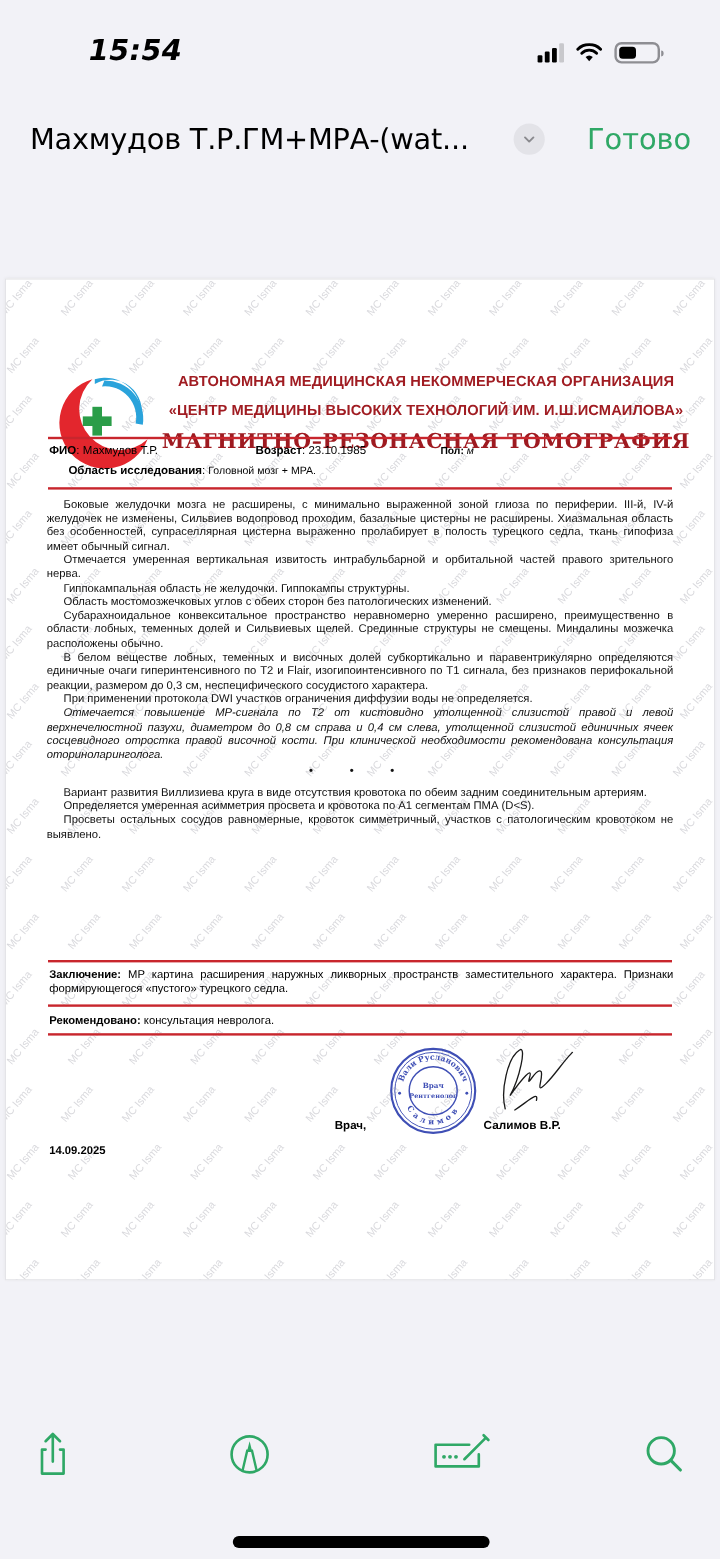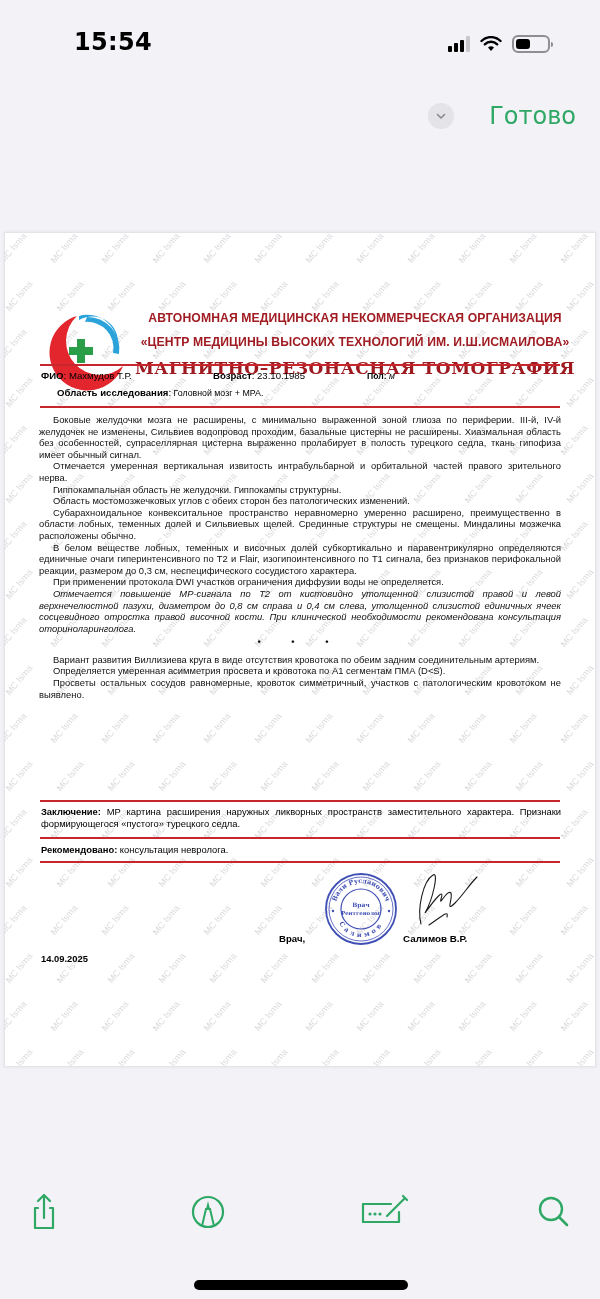--- a/index.html
+++ b/index.html
@@ -1,20 +1,20 @@
 <!DOCTYPE html>
 <html><head>
   <meta charset="utf-8">
   <style>
     * { box-sizing: border-box; margin: 0; padding: 0; }
     html, body { width: 600px; height: 1299px; background: #f2f2f7; overflow: hidden; }
     body { position: relative; font-family: "Liberation Sans", sans-serif; color: #000; }
 
     
-    .status-bar { position: absolute; top: 0; left: 0; width: 600px; height: 90px; }
+    .status-bar { position: absolute; top: 0; left: 0; width: 600px; height: 90px; font-style: italic; }
     .status-time { position: absolute; left: 74px; top: 28px; font-size: 24px; font-weight: 600; letter-spacing: 0.3px; font-family: "DejaVu Sans", sans-serif; }
     .status-icons { position: absolute; right: 50px; top: 35px; display: flex; align-items: center; gap: 10px; }
     .signal { display: flex; align-items: flex-end; gap: 2px; height: 16px; }
     .signal span { width: 4px; background: #000; border-radius: 1px; }
     .signal span.dim { background: #c8c8cc; }
     .battery { width: 38px; height: 18px; border: 2px solid #8e8e93; border-radius: 6px; position: relative; padding: 2px; }
     .battery .fill { width: 14px; height: 100%; background: #000; border-radius: 3px; }
     .battery:after { content: ""; position: absolute; right: -5px; top: 5px; width: 2px; height: 5px; background: #8e8e93; border-radius: 0 2px 2px 0; }
 
     
@@ -82,20 +82,21 @@
       <path d="M4.8 8.3 A8.8 8.8 0 0 1 17.2 8.3" stroke="#000" stroke-width="2.4" fill="none" stroke-linecap="round"></path>
       <path d="M1.5 5 A13.5 13.5 0 0 1 20.5 5" stroke="#000" stroke-width="2.4" fill="none" stroke-linecap="round"></path>
     </svg>
     <div class="battery">
         <div class="fill"></div>
       </div>
   </div>
 </div>
 
 <div class="nav-bar">
+  <div class="doc-title">Махмудов Т.Р.ГМ+МРА-(wat...</div>
   <div class="title-chevron">
     <svg viewBox="0 0 12 12">
         <path d="M2.5 4.5 L6 8 L9.5 4.5" stroke="#8a8a8e" stroke-width="1.6" fill="none" stroke-linecap="round" stroke-linejoin="round"></path>
       </svg>
   </div>
   <div class="done-btn">Готово</div>
 </div>
 
 <div class="doc-page">
   <div class="watermark-layer" id="wm-layer">

